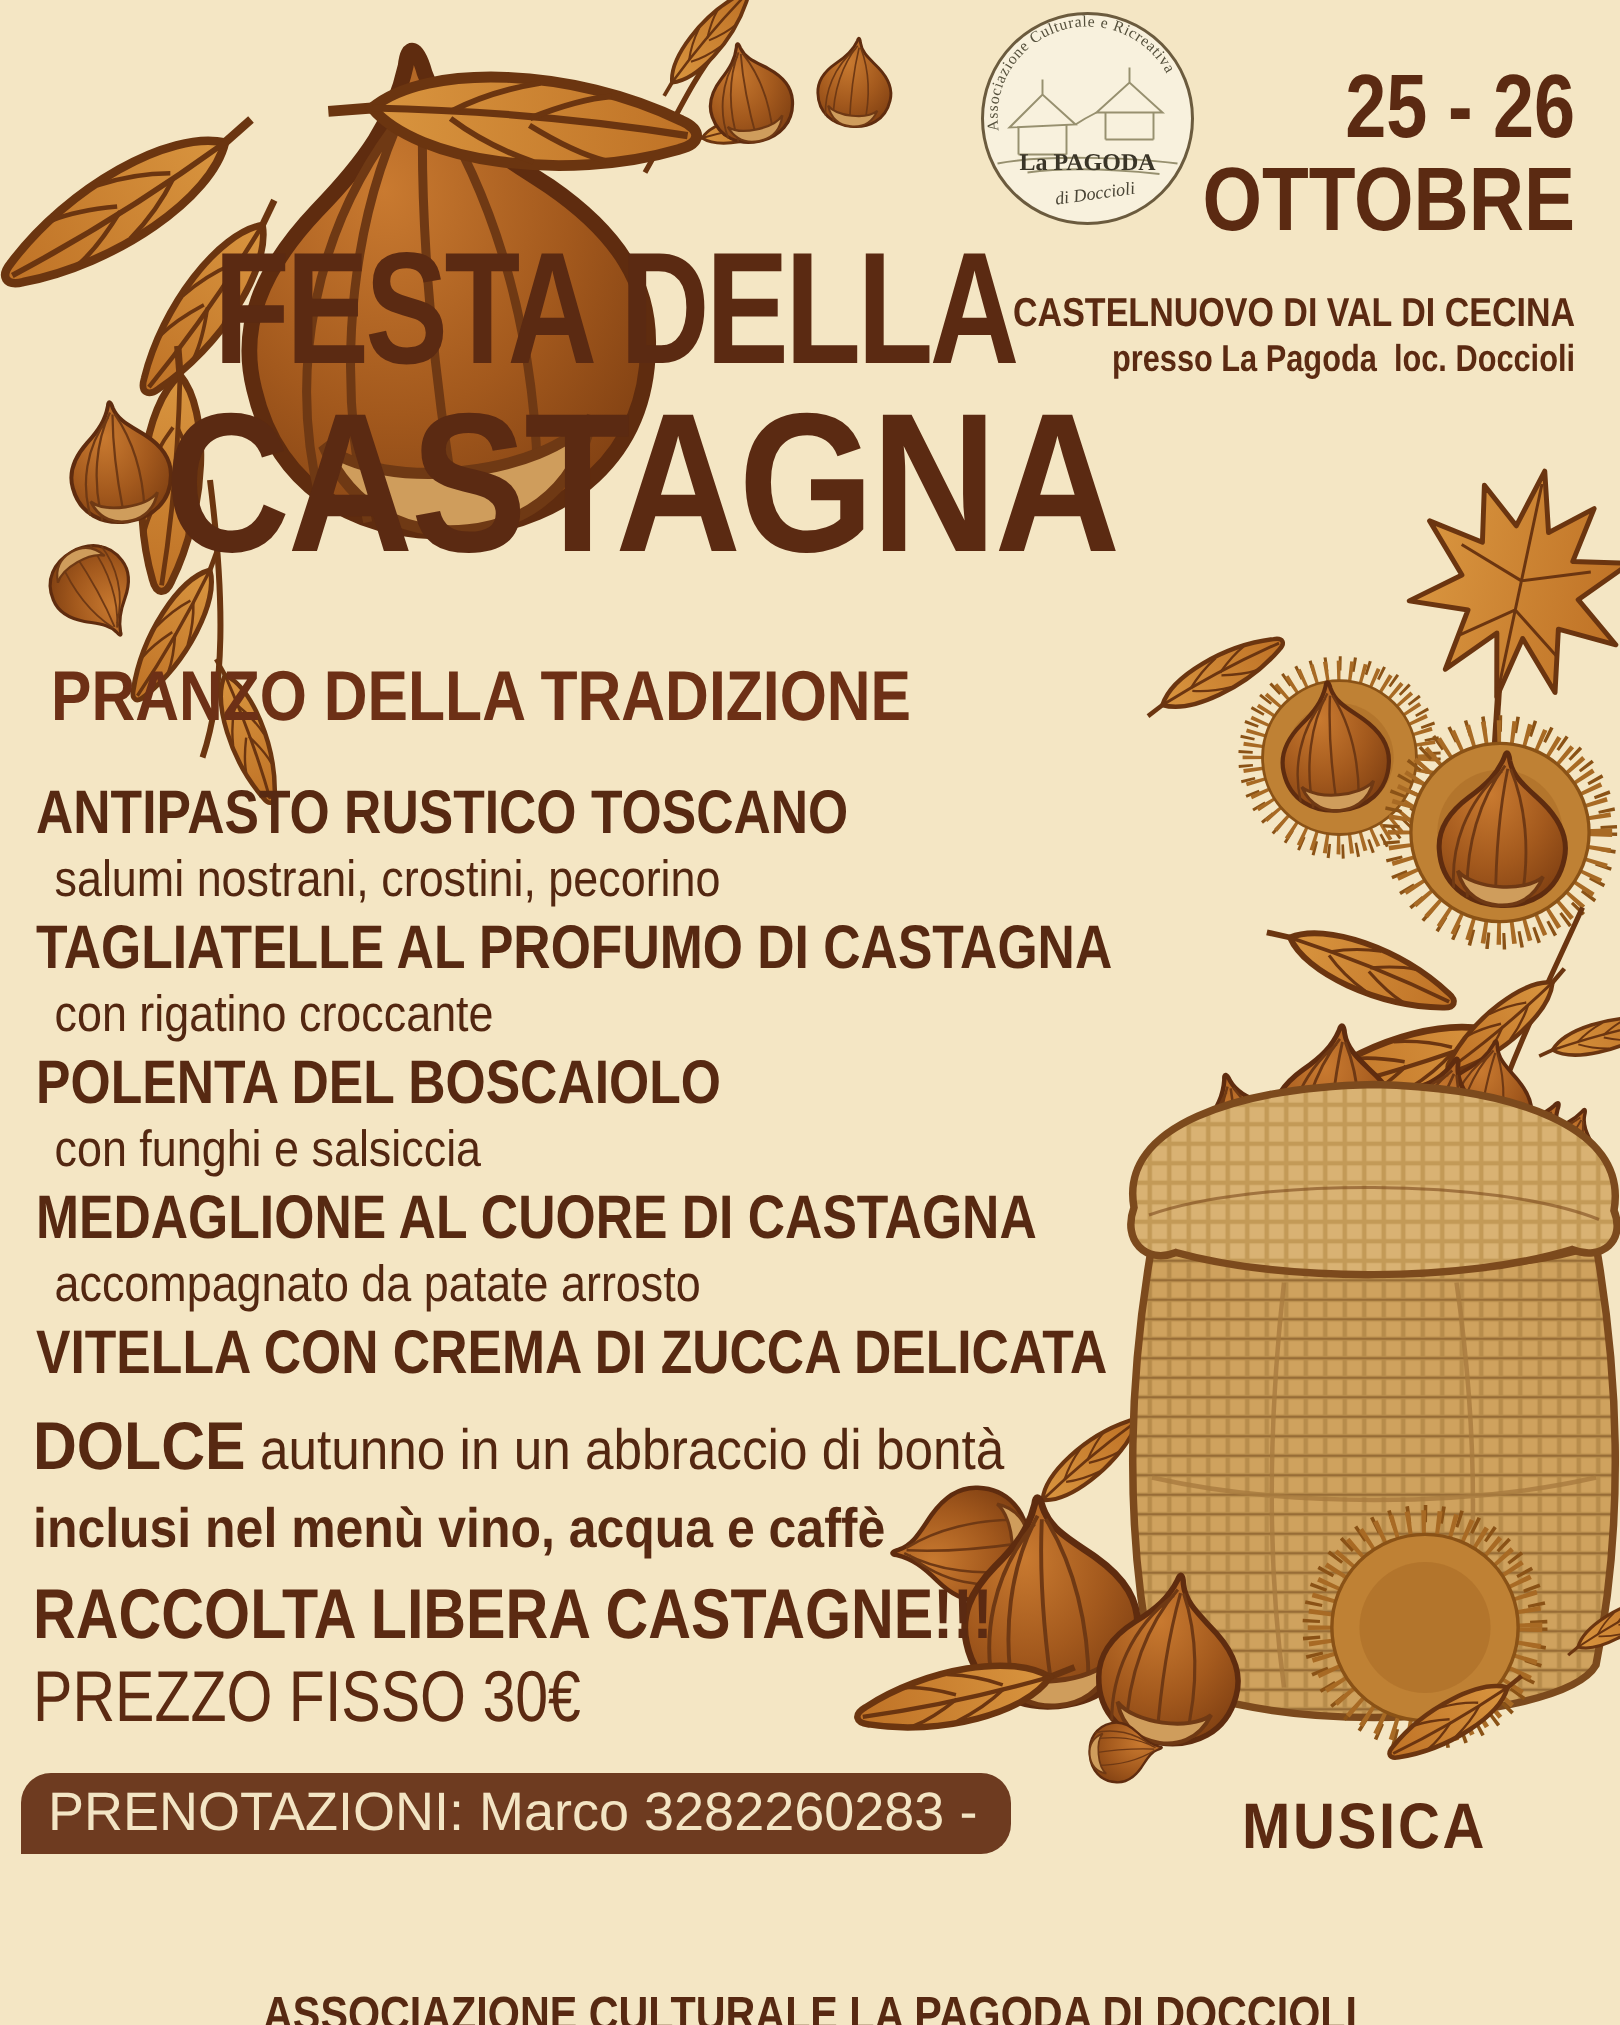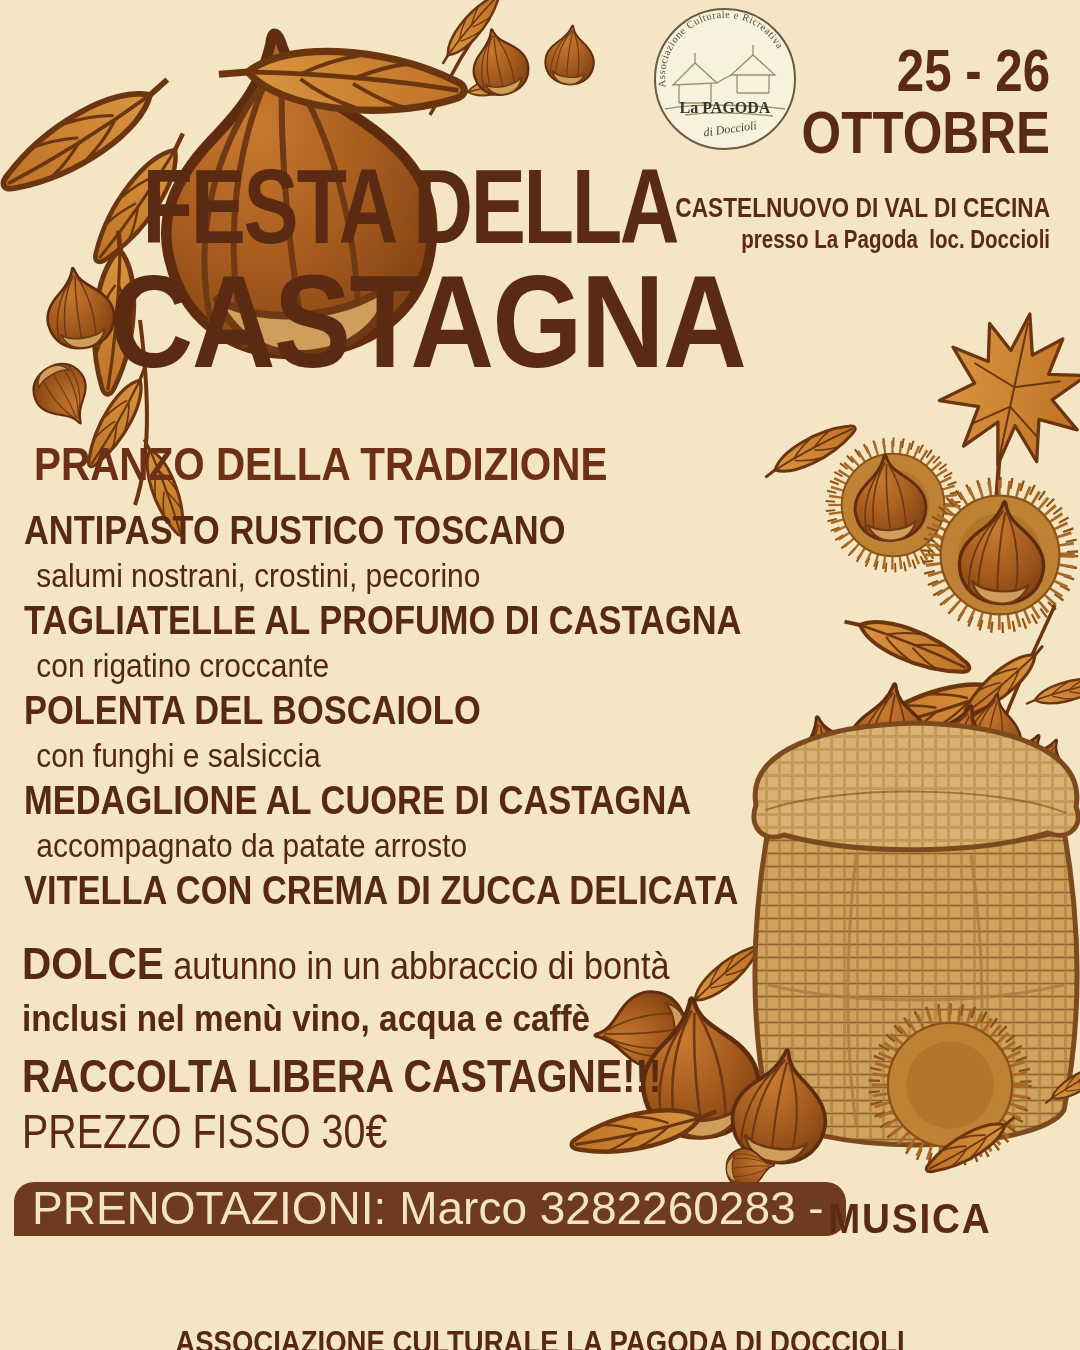--- a/index.html
+++ b/index.html
@@ -20,30 +20,30 @@
   .date-month{font-size:60px;font-weight:bold;line-height:62px;transform:scaleX(.85);transform-origin:100% 50%;white-space:pre;}
   .loc1{margin-top:28px;font-size:27px;font-weight:bold;line-height:32px;transform:scaleX(.84);transform-origin:100% 50%;white-space:pre;}
   .loc2{font-size:25px;font-weight:bold;line-height:30px;transform:scaleX(.82);transform-origin:100% 50%;white-space:pre;}
   
   .title-block{position:absolute;left:70px;top:150px;width:660px;z-index:2;color:#5b2a12;}
   .title-l1{font-size:106px;font-weight:bold;line-height:112px;letter-spacing:-3px;transform:scaleX(.78);transform-origin:50% 50%;white-space:pre;}
   .title-l2{font-size:132px;font-weight:bold;line-height:120px;letter-spacing:-2px;transform:scaleX(.88);transform-origin:50% 50%;white-space:pre;}
   
   .section-heading{left:34px;top:436px;font-size:47px;font-weight:bold;color:#6d3016;transform:scaleX(.86);}
   
-  .menu{position:absolute;left:24px;top:507px;width:720px;z-index:2;}
+  .menu{position:absolute;left:24px;top:518px;width:720px;z-index:2;}
   .menu-name{font-size:41px;font-weight:bold;line-height:46px;color:#572912;transform:scaleX(.84);transform-origin:0 50%;white-space:pre;}
   .menu-desc{font-size:34px;line-height:44px;color:#532711;padding-left:14px;transform:scaleX(.88);transform-origin:0 50%;white-space:pre;}
   .dolce-line{left:22px;top:938px;font-size:38px;color:#532711;transform:scaleX(.9);}
   .dolce-label{font-weight:bold;font-size:45px;color:#572912;}
   .included{left:22px;top:998px;font-size:37px;font-weight:bold;color:#572912;transform:scaleX(.9);}
   .raccolta{left:22px;top:1048px;font-size:47px;font-weight:bold;color:#5b2a12;transform:scaleX(.84);}
   .price{left:22px;top:1104px;font-size:48px;color:#5b2a12;transform:scaleX(.82);}
   
-  .book{position:absolute;z-index:2;background:#6e3b20;color:#f3e5c4;font-size:46px;line-height:42px;white-space:pre;}
+  .book{position:absolute;z-index:2;background:#6e3b20;color:#f3e5c4;font-size:36px;line-height:42px;white-space:pre;}
   .book1{left:14px;top:1182px;padding:5px 22px 7px 18px;border-radius:20px 20px 20px 0;}
   .book2{left:14px;top:1231px;padding:5px 24px 7px 18px;border-radius:0 20px 20px 20px;}
   .music{left:828px;top:1194px;font-size:43px;font-weight:bold;letter-spacing:2px;color:#5b2a12;transform:scaleX(.9);}
   .footer{position:absolute;left:0;top:1324px;width:1080px;z-index:2;text-align:center;font-size:32px;font-weight:bold;color:#572912;}
   .footer-inner{display:inline-block;transform:scaleX(.86);white-space:pre;}
   .logo-badge{position:absolute;left:650px;top:4px;z-index:2;}
 </style>
 </head>
 <body>
 

